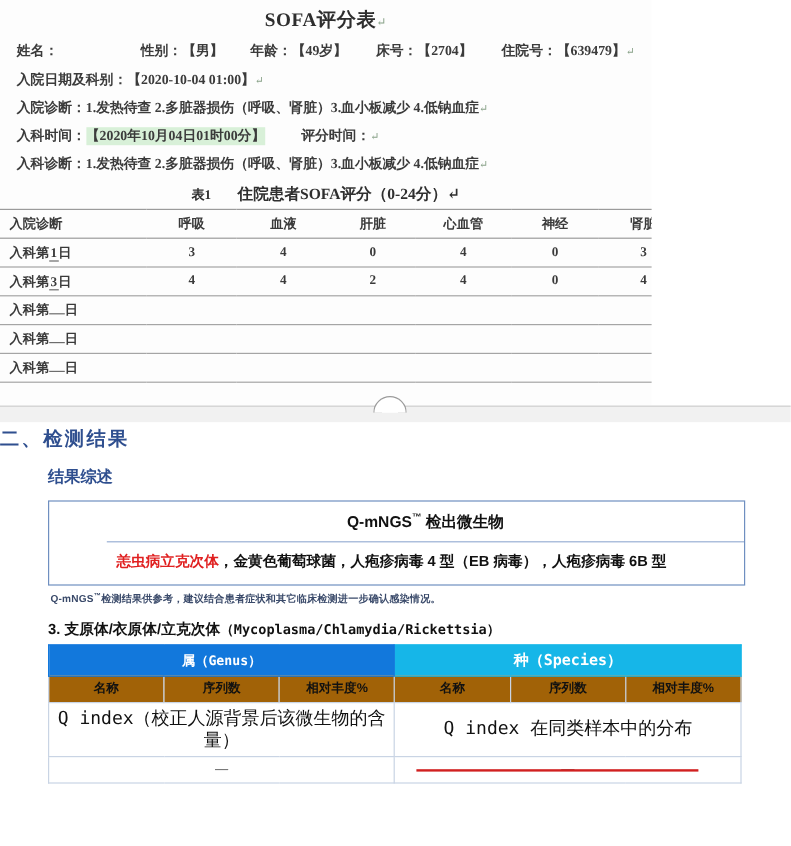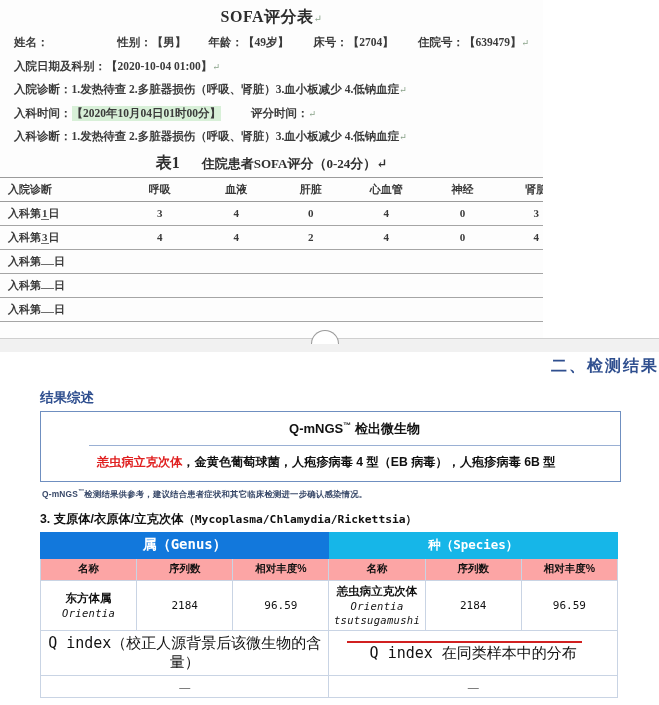--- a/index.html
+++ b/index.html
@@ -49,21 +49,21 @@
   .grn{ background:#d8f0d8; }
 
   
   .t1-cap{
     text-align:center;
     font-family:"Liberation Serif","DejaVu Serif",serif;
     font-weight:bold; font-size:13px; color:#2f2f2f;
     margin-top:2px; margin-bottom:3px;
     filter:blur(.18px);
   }
-  .t1-cap .num{ font-size:16px; }
+  .t1-cap .num{ font-size:11px; }
   .t1-cap .gap{ display:inline-block; width:22px; }
   table.sofa{
     width:631px; margin:0 auto; border-collapse:collapse;
     font-family:"Liberation Serif","DejaVu Serif",serif;
     font-size:11px; font-weight:bold; color:#3a3a3a;
     filter:blur(.15px);
   }
   table.sofa th, table.sofa td{
     padding:0; text-align:center; height:24px; vertical-align:middle;
     font-weight:bold;
@@ -94,32 +94,32 @@
     border-radius:14px 14px 0 0;
     background:#ffffff;
   }
 
   
   .page-report{
     position:absolute; left:0; top:352px; width:659px; height:353px;
     background:#ffffff;
   }
   .rep-title{
-    text-align:right;
+    text-align:left;
     color:#2f4f8f;
     font-weight:bold;
     font-size:16px;
     letter-spacing:2px;
     padding-top:4px;
   }
   .sec-head{
     color:#2f4f8f;
     font-weight:bold;
     font-size:13.5px;
-    margin:12px 0 4px 40px;
+    margin:12px 0 10px 40px;
   }
 
   .result-box{
     margin:0 38px 0 40px;
     border:1px solid #6f8fc0;
     padding-left:48px;
   }
   .rb-head{
     text-align:center;
     font-weight:bold;
@@ -162,31 +162,31 @@
     color:#111;
   }
   table.micro td, table.micro th{
     border:1px solid #c9d4e4;
     text-align:center;
     vertical-align:middle;
     padding:3px 2px;
     font-weight:normal;
   }
   table.micro th.hdr-genus{
-    background:#1278dc; color:#fff; font-weight:bold; font-size:14px;
+    background:#1278dc; color:#fff; font-weight:bold; font-size:11px;
     height:26px; border:1px solid #1278dc;
     font-family:"DejaVu Sans Mono","Liberation Mono",monospace;
   }
   table.micro th.hdr-species{
     background:#16b6e8; color:#fff; font-weight:bold; font-size:12.5px;
     height:26px; border:1px solid #16b6e8;
     font-family:"DejaVu Sans Mono","Liberation Mono",monospace;
   }
   table.micro th.sub{
-    background:#fca5a5; font-weight:bold; font-size:10.5px; height:22px;
+    background:#a16207; font-weight:bold; font-size:10.5px; height:22px;
   }
   .cw1{ width:136px; } .cw2{ width:74px; } .cw3{ width:80px; }
   .cw4{ width:144px; } .cw5{ width:70px; } .cw6{ width:74px; }
 
   .org-cell{ line-height:1.35; padding:5px 2px; }
   .org-cell .cn{ font-weight:bold; font-size:11.5px; display:block; }
   .org-cell .lat{
     font-style:italic; font-size:10.5px; display:block;
     font-family:"DejaVu Sans Mono","Liberation Mono",monospace;
     letter-spacing:.3px;
@@ -365,35 +365,20 @@
       <tr>
         <th class="sub cw1">名称</th>
         <th class="sub cw2">序列数</th>
         <th class="sub cw3">相对丰度%</th>
         <th class="sub cw4">名称</th>
         <th class="sub cw5">序列数</th>
         <th class="sub cw6">相对丰度%</th>
       </tr>
     </thead>
     <tbody>
-      <tr>
-        <td class="org-cell">
-          <span class="cn">东方体属</span>
-          <span class="lat">Orientia</span>
-        </td>
-        <td class="numc">2184</td>
-        <td class="numc">96.59</td>
-        <td class="org-cell">
-          <span class="cn">恙虫病立克次体</span>
-          <span class="lat">Orientia</span>
-          <span class="lat">tsutsugamushi</span>
-        </td>
-        <td class="numc">2184</td>
-        <td class="numc">96.59</td>
-      </tr>
       <tr class="qrow">
         <td colspan="3">Q index（校正人源背景后该微生物的含量）</td>
         <td colspan="3">Q index 在同类样本中的分布</td>
       </tr>
       <tr class="qval">
         <td colspan="3">—</td>
         <td colspan="3">—</td>
       </tr>
     </tbody>
   </table>

